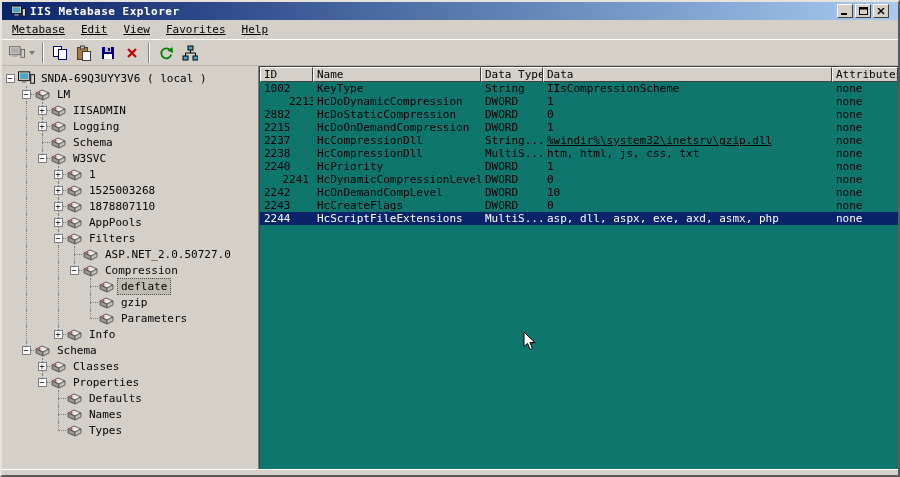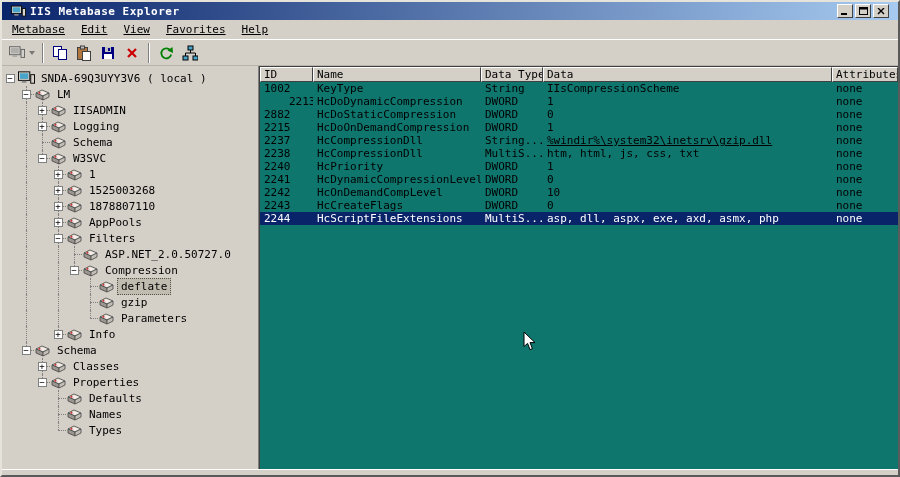--- a/index.html
+++ b/index.html
@@ -676,21 +676,21 @@
             <div class="td" style="width: 66px;">none</div>
           </div>
           <div class="tr">
             <div class="td" style="width: 53px;">2240</div>
             <div class="td" style="width: 168px;">HcPriority</div>
             <div class="td" style="width: 62px;">DWORD</div>
             <div class="td" style="width: 289px;">1</div>
             <div class="td" style="width: 66px;">none</div>
           </div>
           <div class="tr">
-            <div class="td" style="width: 53px;">2241</div>
+            <div class="td" style="width: 53px; text-align: right;">2241</div>
             <div class="td" style="width: 168px;">HcDynamicCompressionLevel</div>
             <div class="td" style="width: 62px;">DWORD</div>
             <div class="td" style="width: 289px;">0</div>
             <div class="td" style="width: 66px;">none</div>
           </div>
           <div class="tr">
             <div class="td" style="width: 53px;">2242</div>
             <div class="td" style="width: 168px;">HcOnDemandCompLevel</div>
             <div class="td" style="width: 62px;">DWORD</div>
             <div class="td" style="width: 289px;">10</div>

